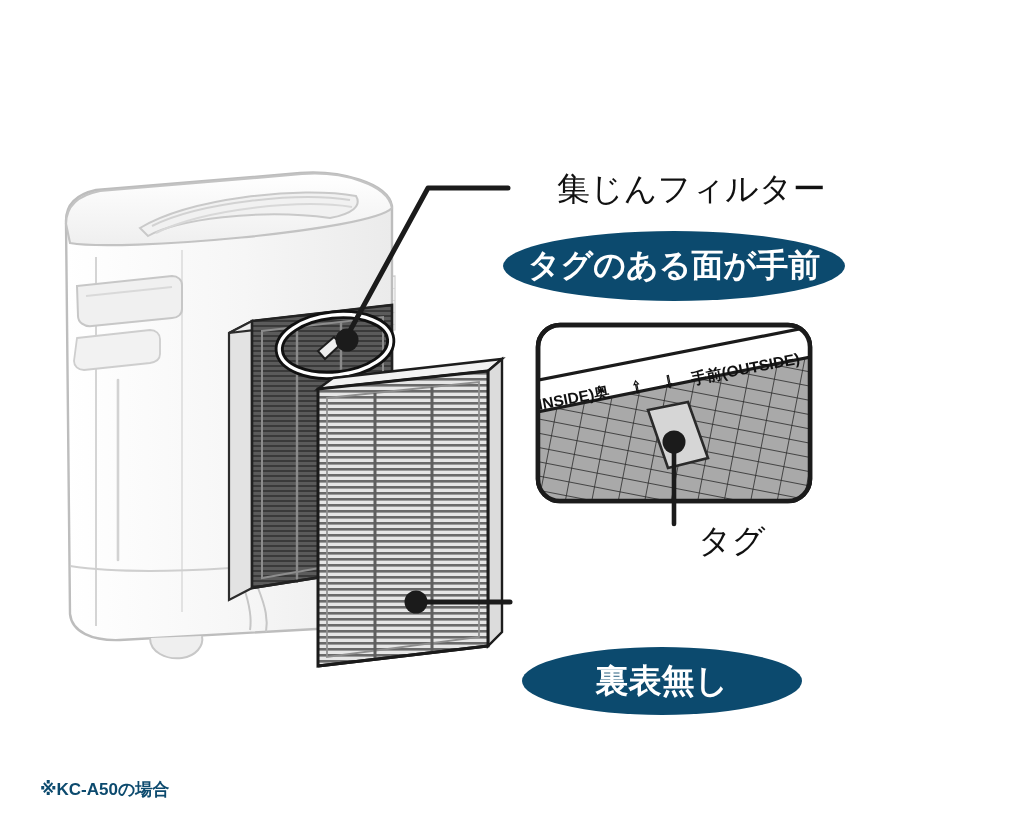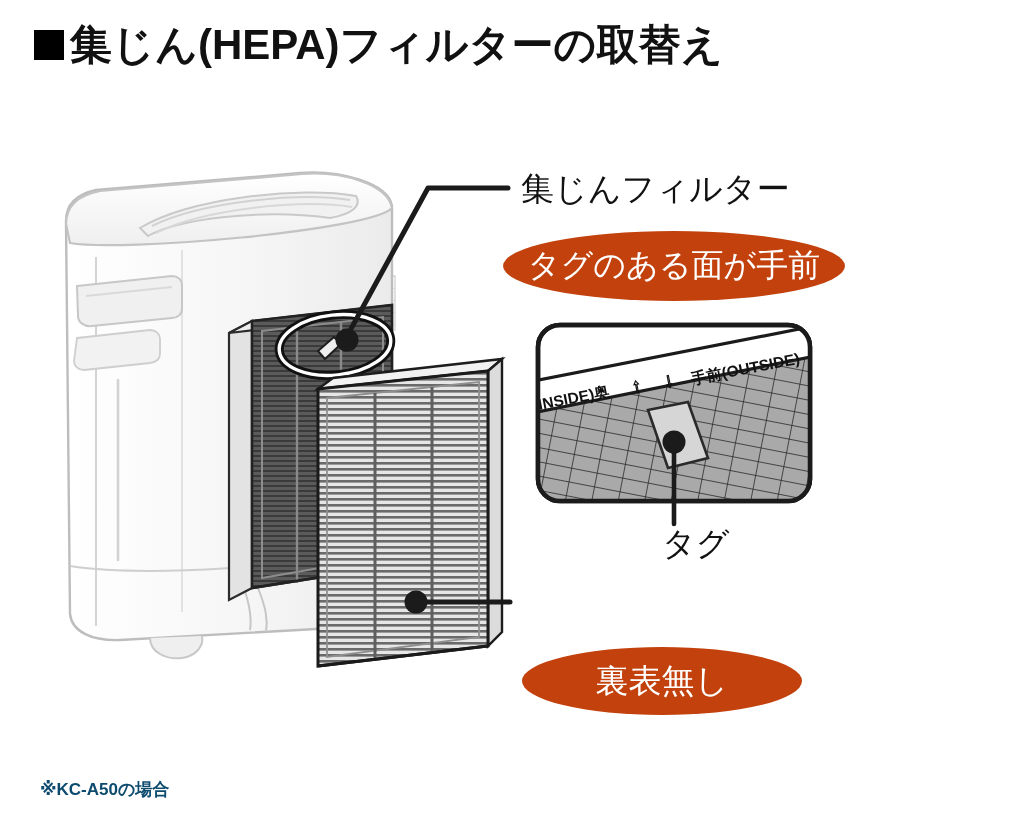--- a/index.html
+++ b/index.html
@@ -55,35 +55,36 @@
     display: block;
   }
   
   .fig-label {
     position: absolute;
     font-size: 33px;
     font-weight: 400;
     color: #111111;
     white-space: nowrap;
     line-height: 1;
+    margin-left: 36px;
   }
   #label-hepa  { left: 521px; top: 172px; }
-  #label-tag   { left: 662px; top: 527px; }
+  #label-tag   { left: 662px; top: 527px; font-family: Liberation Mono, monospace; }
   #label-deo   { left: 521px; top: 584px; }
 
   
   .badge {
     position: absolute;
     display: flex;
     align-items: center;
     justify-content: center;
-    background: #c2410c;
+    background: #0c4a6e;
     border-radius: 50%;
     color: #ffffff;
-    font-weight: 400;
+    font-weight: 700;
     white-space: nowrap;
   }
   #badge-front {
     left: 503px;
     top: 231px;
     width: 342px;
     height: 70px;
     font-size: 32px;
   }
   #badge-reversible {
@@ -110,24 +111,20 @@
     font-weight: 700;
     fill: #111111;
     font-family: "Liberation Sans", sans-serif;
   }
 </style>
 </head>
 <body>
 
 <div id="page">
 
-  <div id="title-row">
-    <span id="title-bullet"></span>
-    <span id="title-text">集じん(HEPA)フィルターの取替え</span>
-  </div>
 
   <div id="figure">
     <svg width="1024" height="814" viewBox="0 0 1024 814" xmlns="http://www.w3.org/2000/svg">
       <defs>
 
         <pattern id="pleat-dark" width="6" height="5" patternUnits="userSpaceOnUse">
           <rect width="6" height="5" fill="#5b5b5b"></rect>
           <rect width="6" height="2" y="0" fill="#3a3a3a"></rect>
         </pattern>
 

